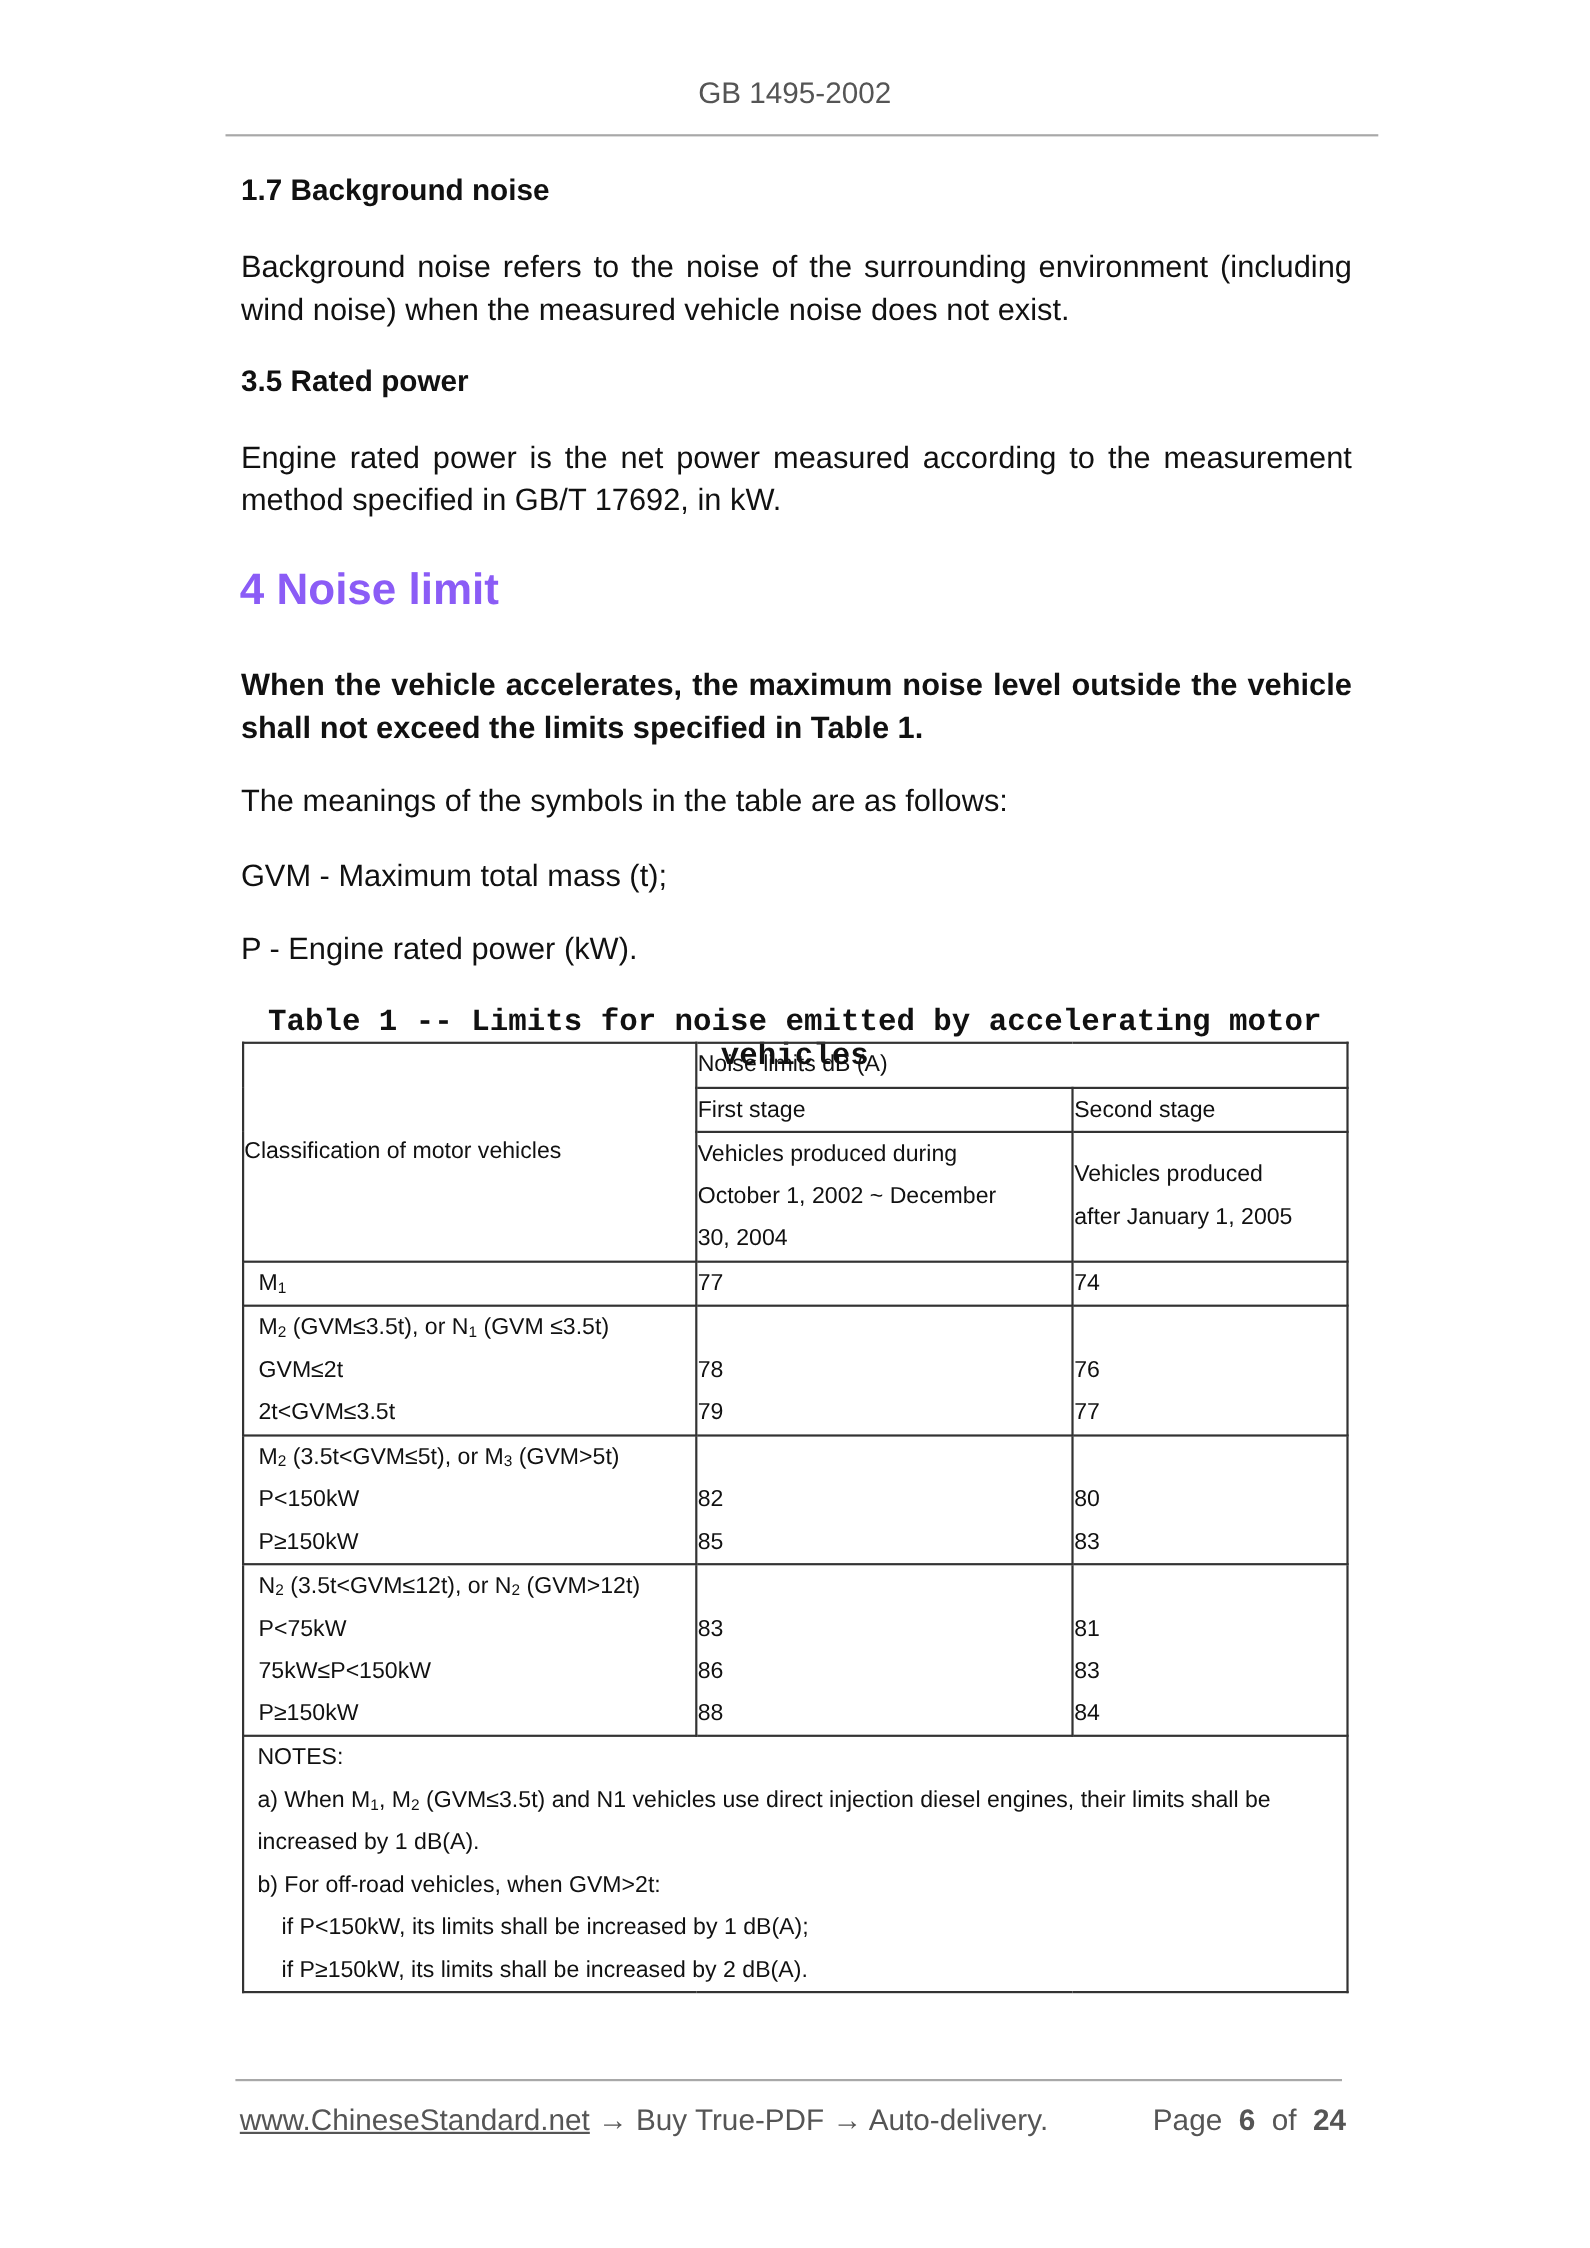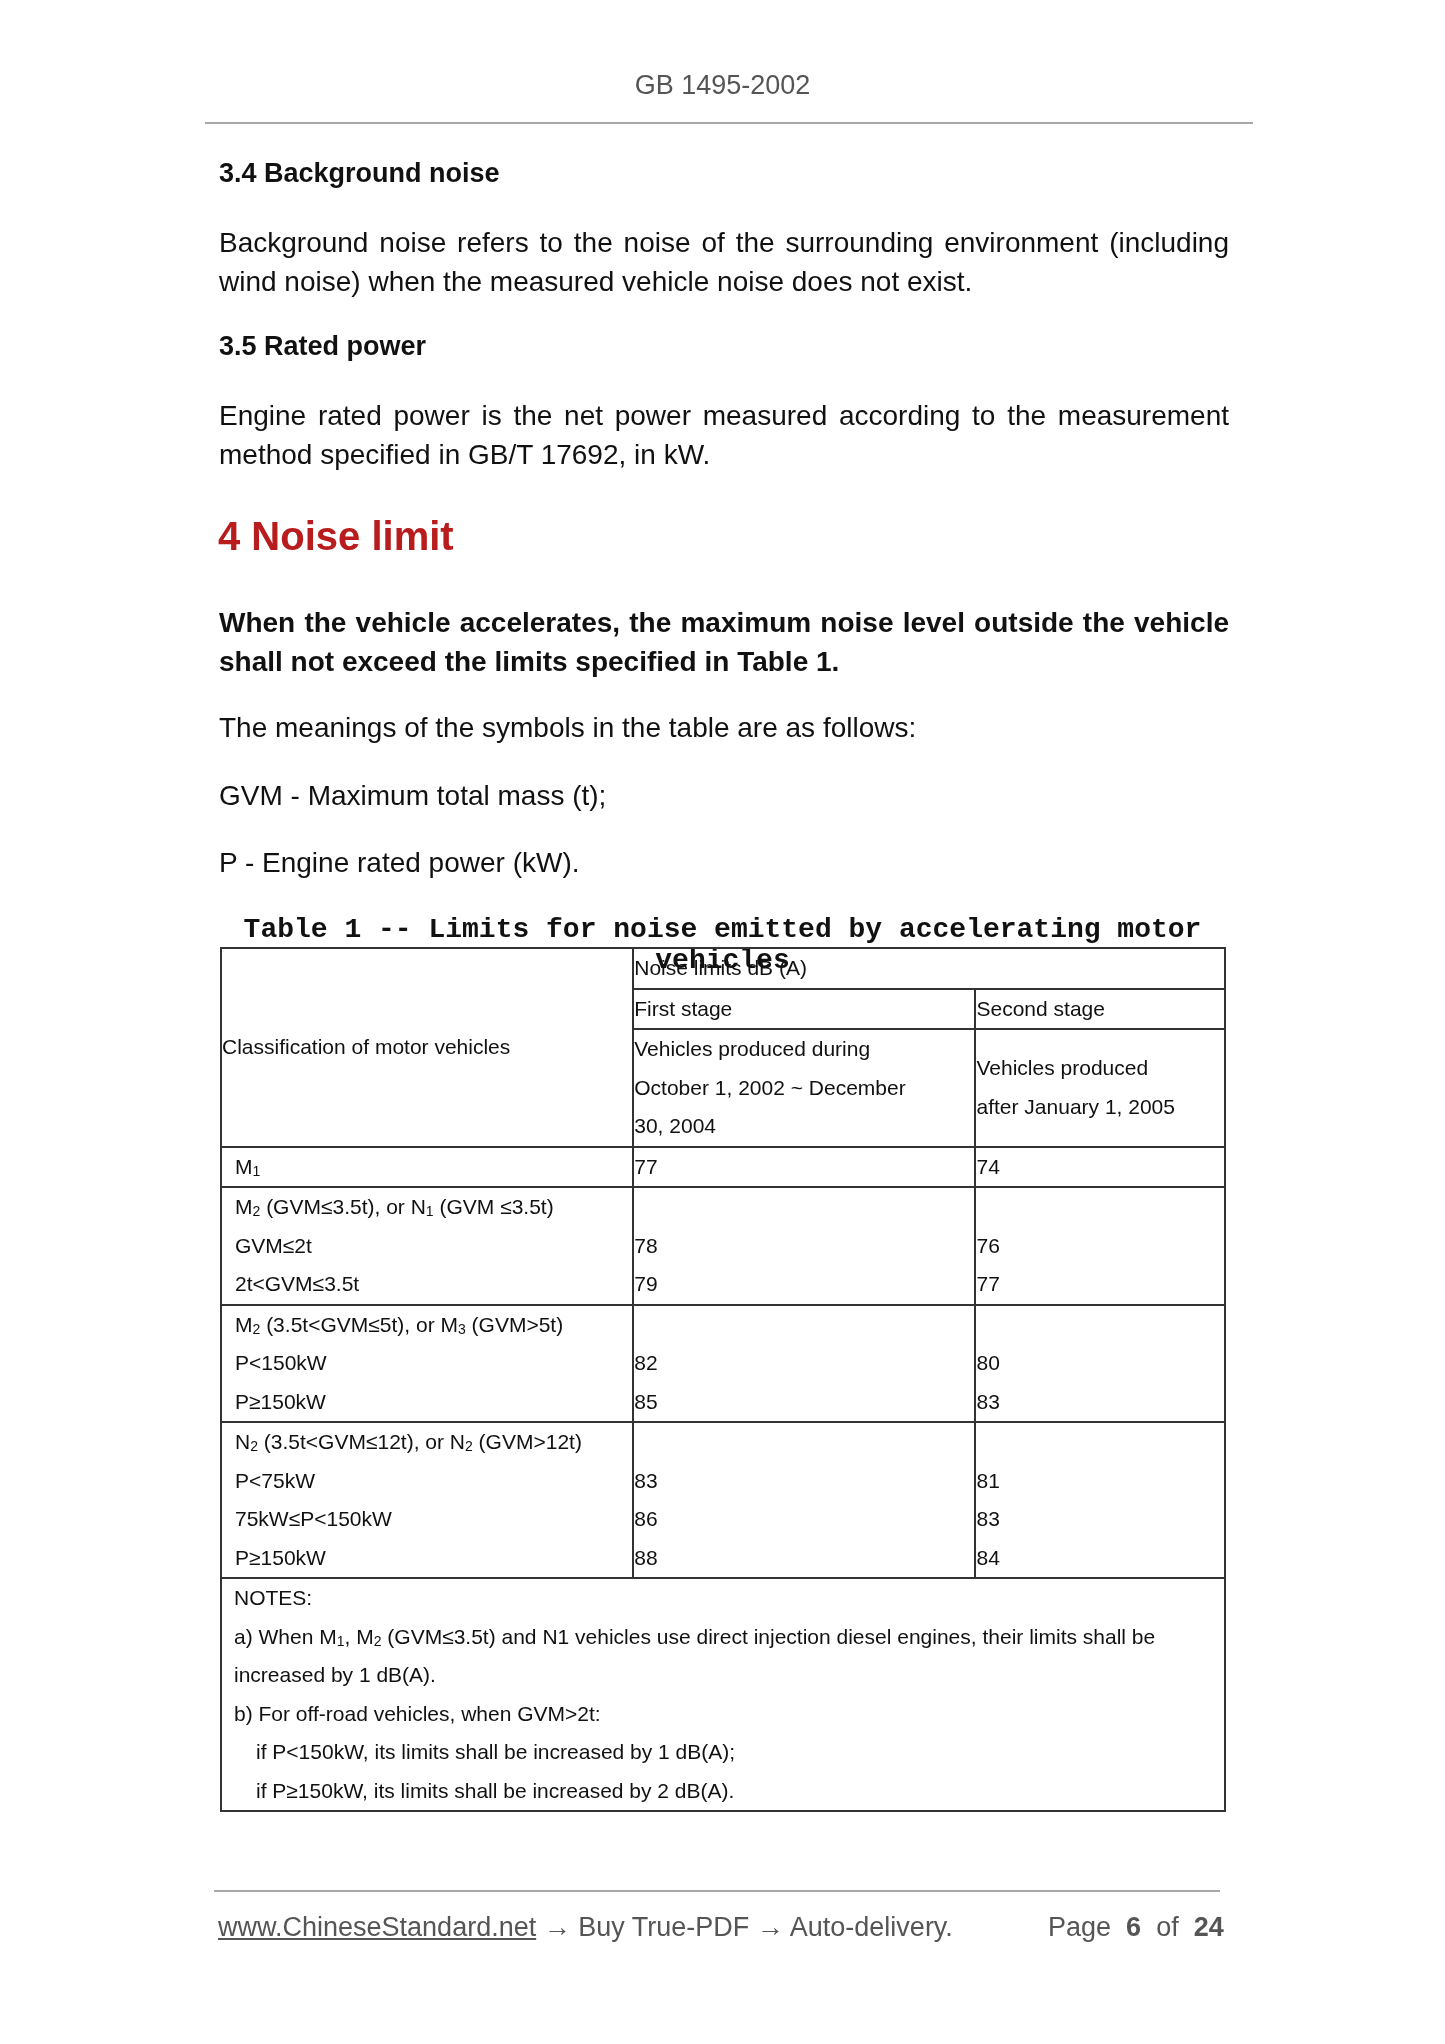--- a/index.html
+++ b/index.html
@@ -3,42 +3,42 @@
 <meta charset="utf-8">
 <style>
   html, body { margin:0; padding:0; background:#ffffff; }
   body { width:1445px; height:2044px; position:relative; overflow:hidden;
          font-family:"Liberation Sans", sans-serif; color:#111; }
   .abs { position:absolute; }
   .hdr-title { top:70px; left:0; width:1445px; text-align:center; font-size:27px; color:#555; }
   .hr { background:#a8a8a8; height:2px; }
   .h3 { font-weight:bold; font-size:27px; color:#111; }
   .p { font-size:28px; line-height:39px; color:#111; width:1010px; text-align:justify; }
-  .h1 { font-weight:bold; font-size:40px; color:#b91c1c; }
+  .h1 { font-weight:bold; font-size:40px; color:#8b5cf6; }
   .tbl-title { font-weight:bold; font-size:28px; left:220px; width:1005px; text-align:center;font-family:Liberation Mono, monospace; }
   table.t { position:absolute; left:220px; top:947px; width:1006px; border-collapse:collapse;
             font-size:21px; color:#111; }
   table.t td { border:2px solid #333; padding:0; vertical-align:middle; }
   table.t td.c { text-align:left; }
   .ln { height:38.5px; line-height:38.5px; }
   .l { padding-left:13px !important; }
   sub.s { font-size:14px; vertical-align:-2px; line-height:0; }
   .notes .ln { padding-left:12px; }
   .notes .ind { padding-left:34px; }
   .foot { top:1912px; font-size:27px; color:#555; }
   .foot a { color:#555; text-decoration:underline; }
   .pg b { font-weight:bold; }
 </style>
 </head>
 <body>
 
 <div class="abs hdr-title">GB 1495-2002</div>
 <div class="abs hr" style="top:122px; left:205px; width:1048px;"></div>
 
-<div class="abs h3" style="top:158px; left:219px;">3.4 Background noise</div>
+<div class="abs h3" style="top:158px; left:219px;">1.7 Background noise</div>
 <div class="abs p" style="top:223px; left:219px;">Background noise refers to the noise of the surrounding environment (including wind noise) when the measured vehicle noise does not exist.</div>
 
 <div class="abs h3" style="top:331px; left:219px;">3.5 Rated power</div>
 <div class="abs p" style="top:396px; left:219px;">Engine rated power is the net power measured according to the measurement method specified in GB/T 17692, in kW.</div>
 
 <div class="abs h1" style="top:514px; left:218px;">4 Noise limit</div>
 <div class="abs p" style="top:603px; left:219px;font-weight:bold;">When the vehicle accelerates, the maximum noise level outside the vehicle shall not exceed the limits specified in Table 1.</div>
 <div class="abs p" style="top:708px; left:219px;">The meanings of the symbols in the table are as follows:</div>
 <div class="abs p" style="top:776px; left:219px;">GVM - Maximum total mass (t);</div>
 <div class="abs p" style="top:843px; left:219px;">P - Engine rated power (kW).</div>

